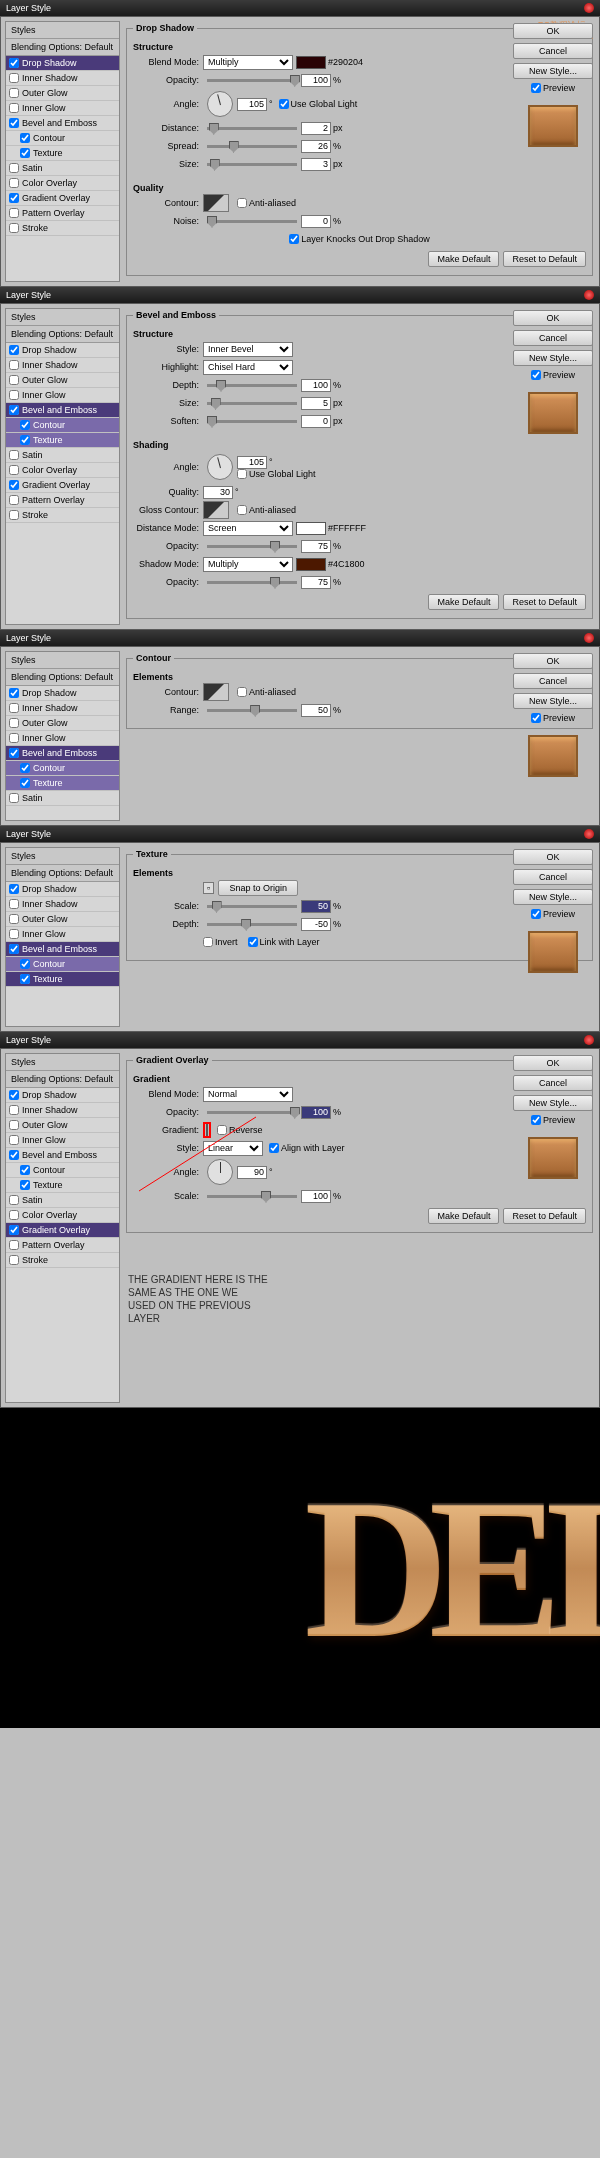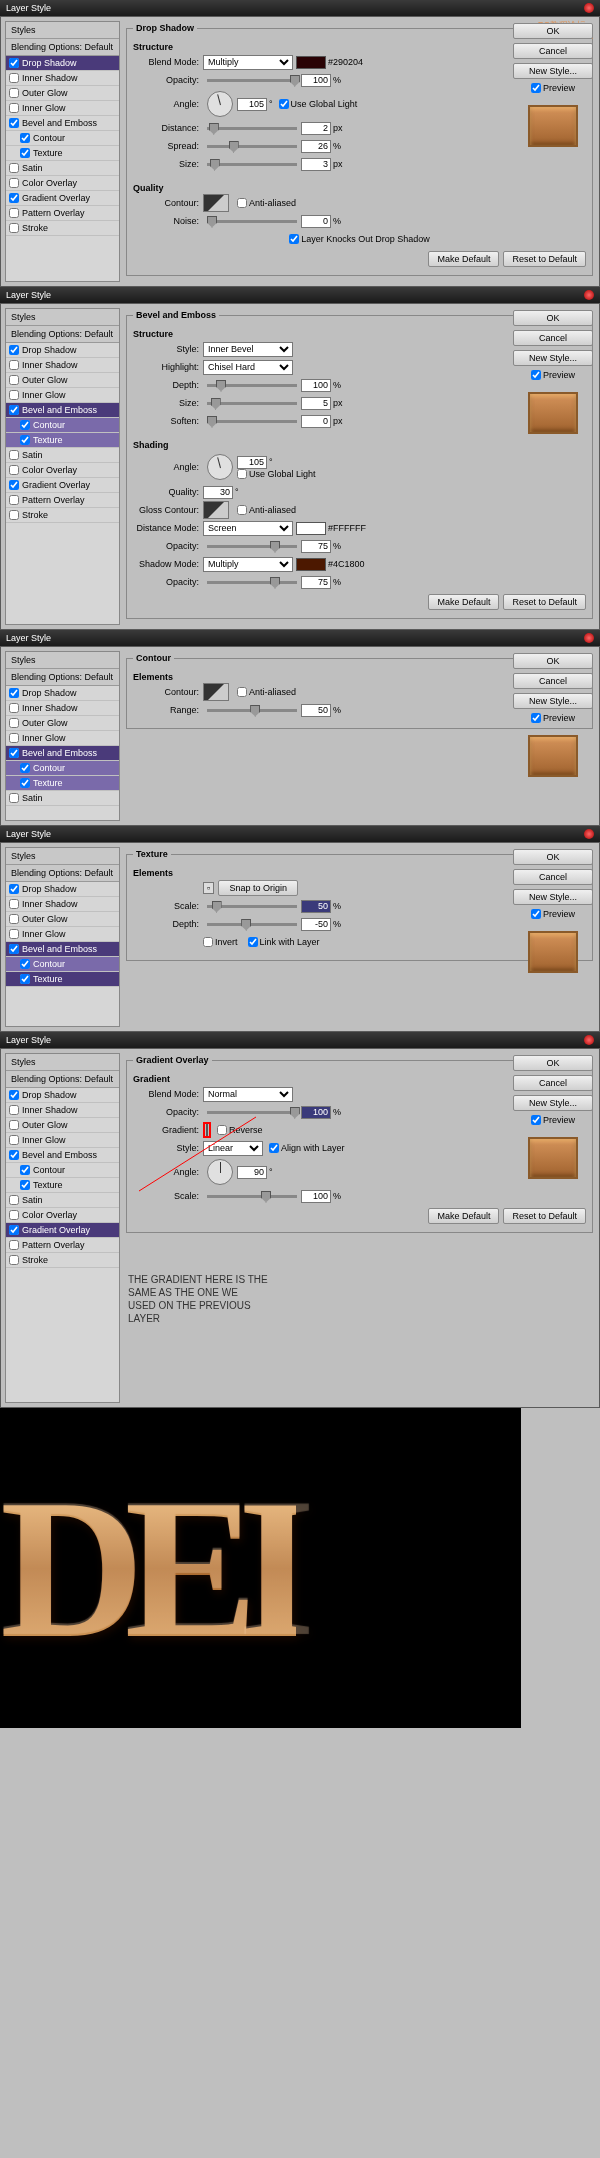--- a/index.html
+++ b/index.html
@@ -34,21 +34,21 @@
 .btn{background:linear-gradient(#f0f0f0,#d0d0d0);border:1px solid #888;border-radius:2px;padding:2px 8px;font-size:9px;cursor:pointer;min-width:70px;text-align:center}
 .btn-col{position:absolute;right:6px;top:6px;display:flex;flex-direction:column;gap:4px;width:80px}
 .btn-col .btn{width:100%}
 .preview-sw{width:50px;height:42px;background:linear-gradient(#d4935a,#a0622e);border:2px solid #8a5a2a;margin:8px auto;box-shadow:inset 0 2px 4px rgba(255,200,120,.6),inset 0 -2px 4px rgba(60,30,0,.5)}
 .btnrow{display:flex;gap:4px;justify-content:flex-end;margin-top:4px}
 .pattern-sw{width:50px;height:34px;border:1px solid #666;background:repeating-linear-gradient(45deg,#888,#888 1px,#aaa 1px,#aaa 2px),repeating-linear-gradient(-45deg,#666,#666 1px,transparent 1px,transparent 2px);position:relative}
 .grad-sw{width:120px;height:13px;border:1px solid #555;background:linear-gradient(90deg,#3a1a00,#e8b060 30%,#fff0d0 50%,#e8b060 70%,#3a1a00)}
 .red-box{border:2px solid red;padding:1px}
 .watermark{position:absolute;right:6px;top:2px;font-size:8px;color:#de8f52}
 .annot{font-size:10px;color:#333;margin:6px 2px;line-height:1.3}
-.result{width:521px;height:320px;background:#000;display:flex;align-items:center;justify-content:flex-start;position:relative;overflow:hidden}
+.result{width:600px;height:320px;background:#000;display:flex;align-items:center;justify-content:flex-end;position:relative;overflow:hidden}
 .result-text{font-family:'Times New Roman',serif;font-size:200px;font-weight:bold;color:#cd8d4b;letter-spacing:-20px;background:linear-gradient(180deg,#f0c080 10%,#a8682e 50%,#d8a060 90%);-webkit-background-clip:text;background-clip:text;-webkit-text-fill-color:transparent;filter:drop-shadow(2px 3px 4px #1a0800);text-shadow:0 -2px 1px rgba(255,220,180,.3)}
 .arrow-l{font-size:16px;margin-right:2px}
 </style>
 </head>
 <body>
 
 <div class="titlebar">
     <span>Layer Style</span>
     <span class="red-dot"></span>
   </div>

